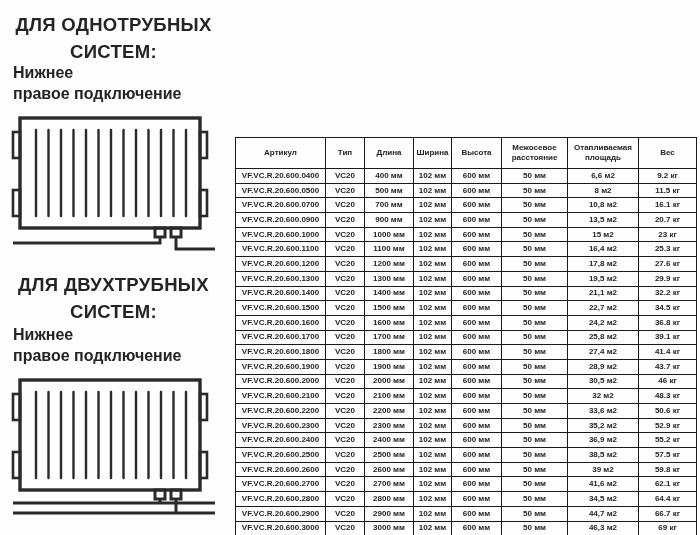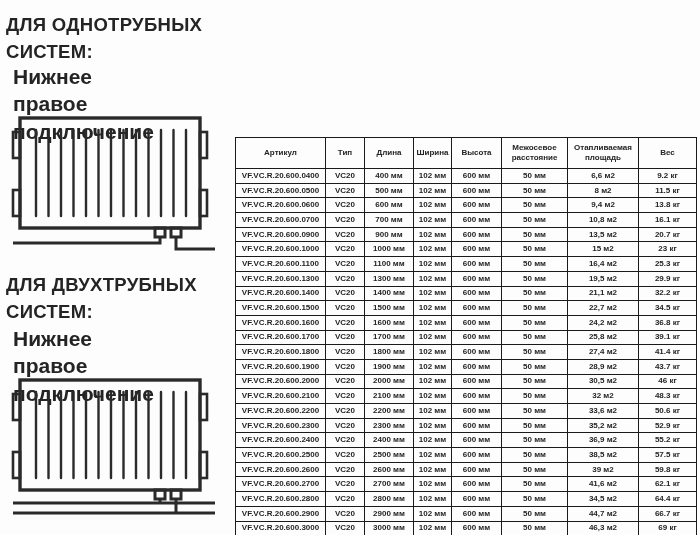--- a/index.html
+++ b/index.html
@@ -4,27 +4,27 @@
 <style>
   html,body{margin:0;padding:0;}
   body{
     width:700px;height:535px;position:relative;overflow:hidden;
     background:#fdfdfd;color:#1e1e1e;
     font-family:"Liberation Sans","DejaVu Sans",sans-serif;
   }
   
   .left-panel{position:absolute;left:0;top:0;width:233px;height:535px;}
   .section-title{
-    position:absolute;left:6px;width:215px;
+    position:absolute;left:6px;width:215px;text-align:center;
     font-size:18.5px;font-weight:800;letter-spacing:.3px;line-height:1.45;
     color:#242424;
   }
   .section-sub{
     position:absolute;left:13px;width:210px;text-align:left;
-    font-size:21px;font-weight:700;line-height:1.3;color:#242424;
+    font-size:16px;font-weight:700;line-height:1.3;color:#242424;
   }
   .diagram{position:absolute;left:9px;width:212px;height:150px;}
   .diagram path, .diagram rect, .diagram line{stroke:#2a2a2a;fill:none;}
   
   .spec-table-wrap{position:absolute;left:235px;top:93px;}
   table{border-collapse:collapse;table-layout:fixed;width:461px;background:#fdfdfd;margin-top:44px;}
   th,td{
     border:1.3px solid #1a1a1a;
     font-size:8px;font-weight:bold;text-align:center;vertical-align:middle;
     padding:0 1px;color:#242424;overflow:hidden;white-space:nowrap;
@@ -120,30 +120,20 @@
           <td>VF.VC.R.20.600.0500</td>
           <td>VC20</td>
           <td>500 мм</td>
           <td>102 мм</td>
           <td>600 мм</td>
           <td>50 мм</td>
           <td>8 м2</td>
           <td>11.5 кг</td>
         </tr>
         <tr>
-          <td>VF.VC.R.20.600.0600</td>
-          <td>VC20</td>
-          <td>600 мм</td>
-          <td>102 мм</td>
-          <td>600 мм</td>
-          <td>50 мм</td>
-          <td>9,4 м2</td>
-          <td>13.8 кг</td>
-        </tr>
-        <tr>
           <td>VF.VC.R.20.600.0700</td>
           <td>VC20</td>
           <td>700 мм</td>
           <td>102 мм</td>
           <td>600 мм</td>
           <td>50 мм</td>
           <td>10,8 м2</td>
           <td>16.1 кг</td>
         </tr>
         <tr>
@@ -168,20 +158,30 @@
         </tr>
         <tr>
           <td>VF.VC.R.20.600.1100</td>
           <td>VC20</td>
           <td>1100 мм</td>
           <td>102 мм</td>
           <td>600 мм</td>
           <td>50 мм</td>
           <td>16,4 м2</td>
           <td>25.3 кг</td>
+        </tr>
+        <tr>
+          <td>VF.VC.R.20.600.1200</td>
+          <td>VC20</td>
+          <td>1200 мм</td>
+          <td>102 мм</td>
+          <td>600 мм</td>
+          <td>50 мм</td>
+          <td>17,8 м2</td>
+          <td>27.6 кг</td>
         </tr>
         <tr>
           <td>VF.VC.R.20.600.1300</td>
           <td>VC20</td>
           <td>1300 мм</td>
           <td>102 мм</td>
           <td>600 мм</td>
           <td>50 мм</td>
           <td>19,5 м2</td>
           <td>29.9 кг</td>

